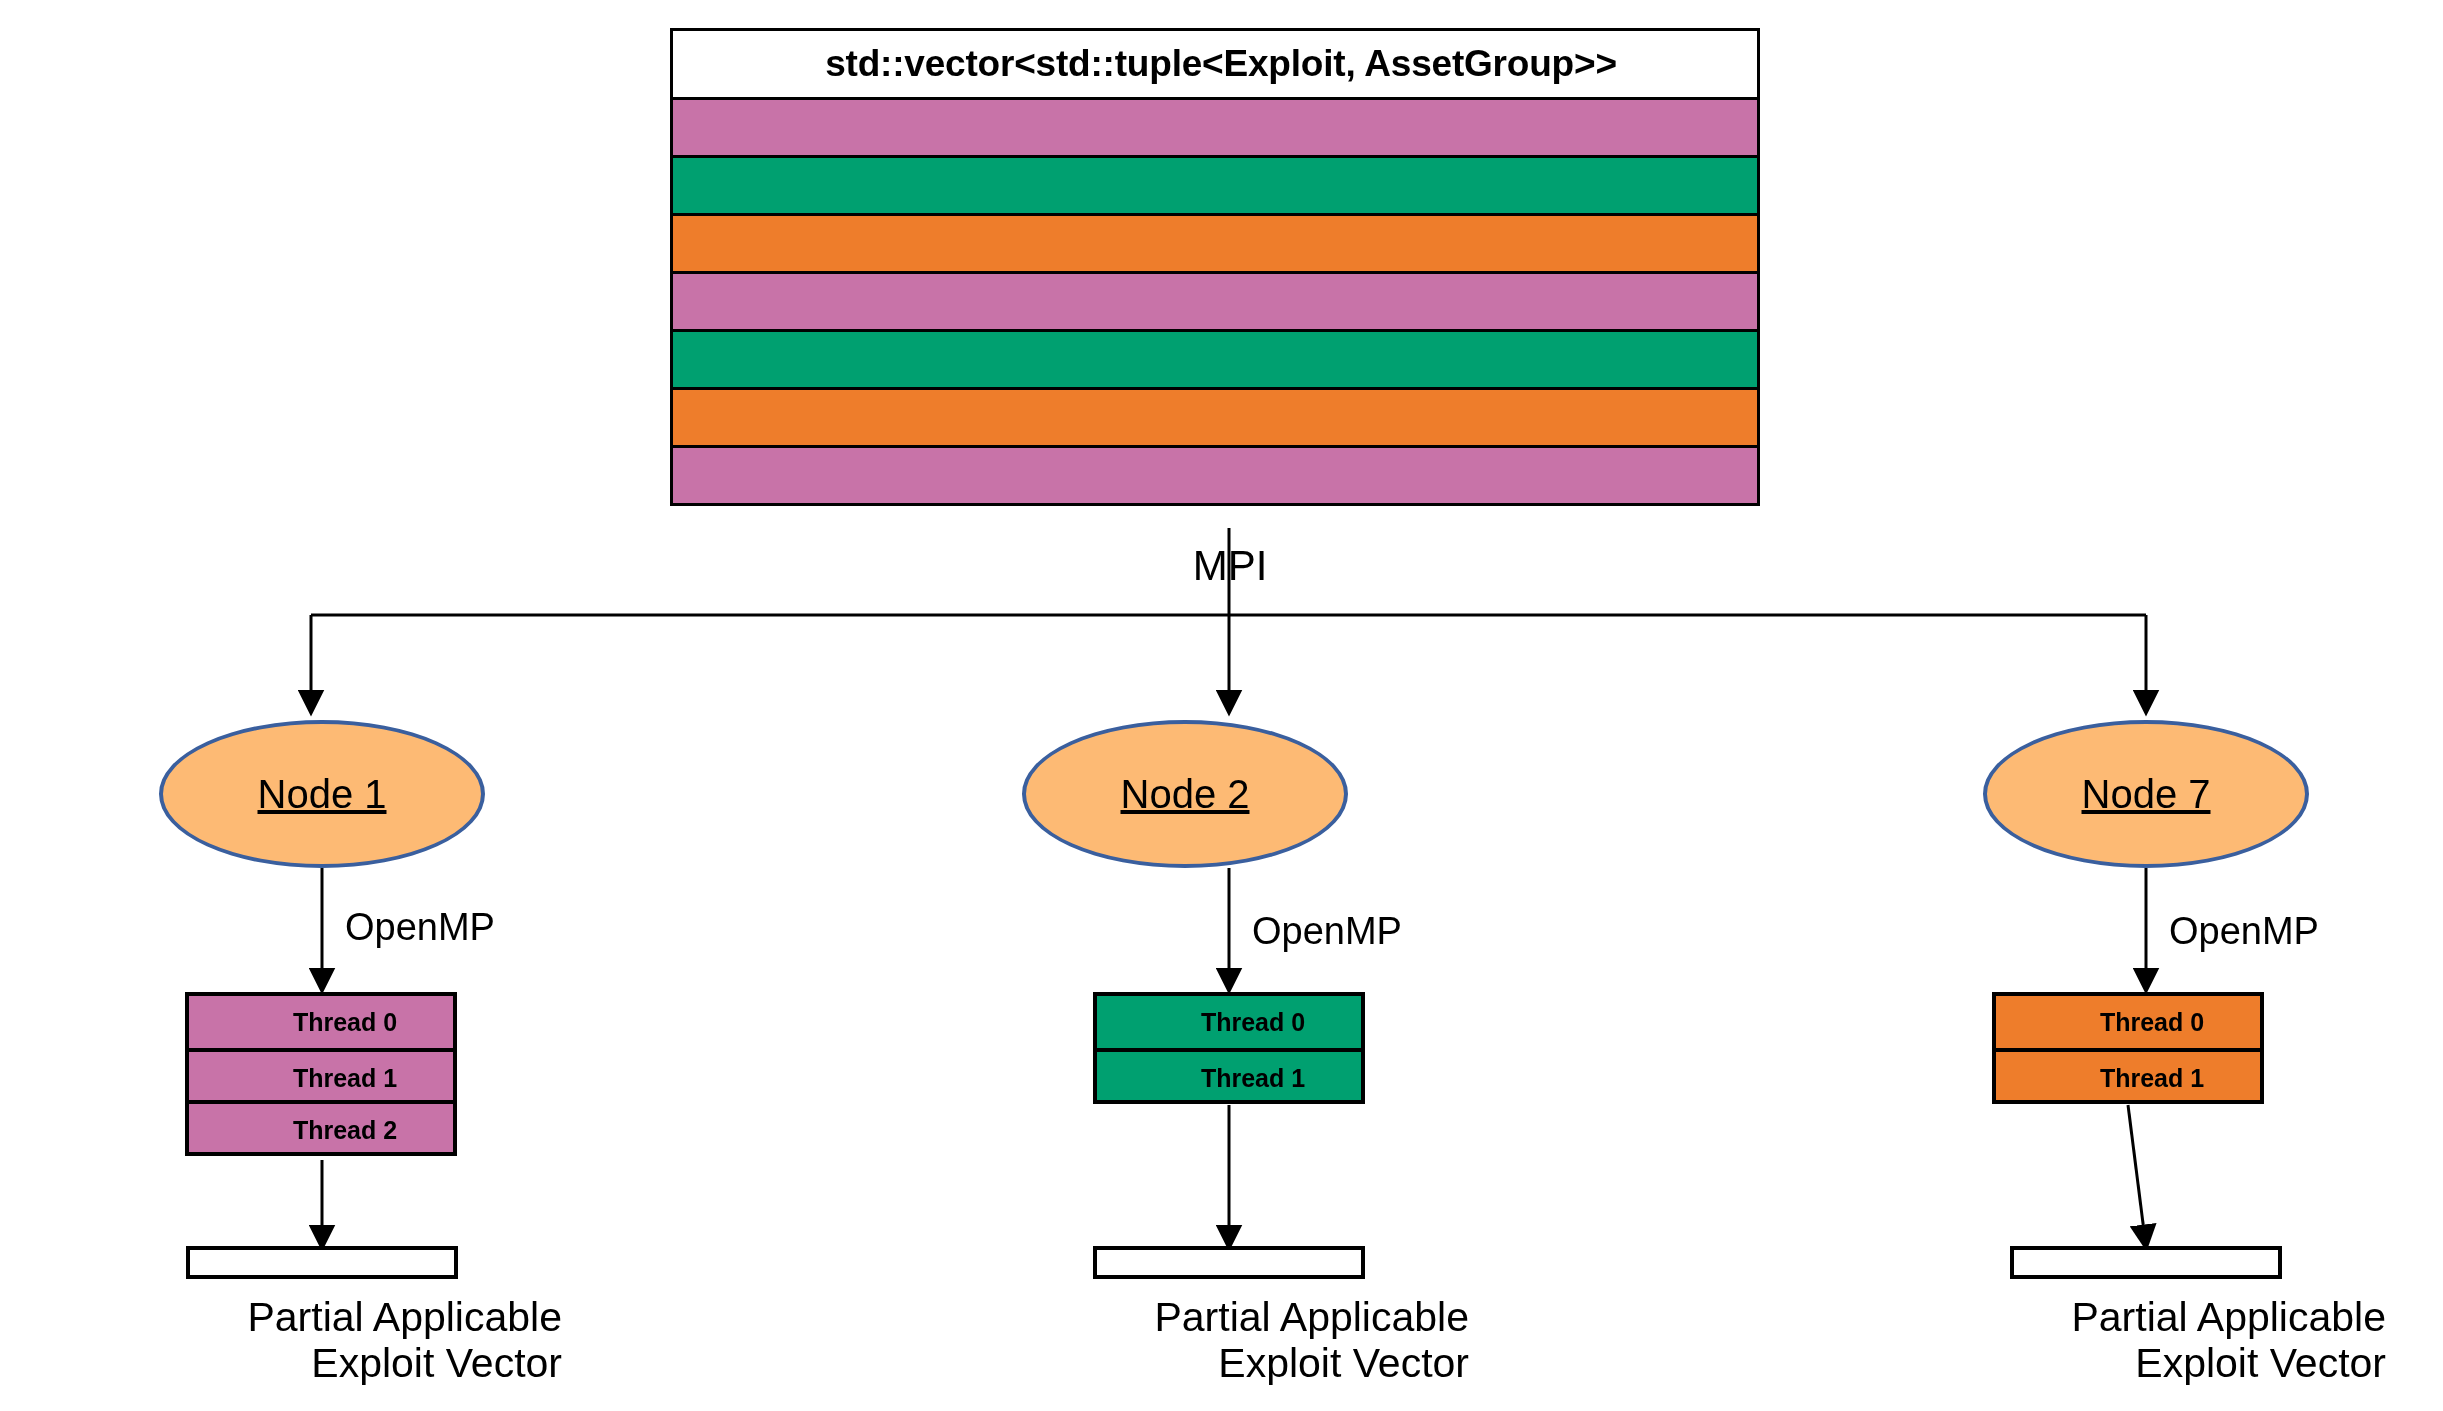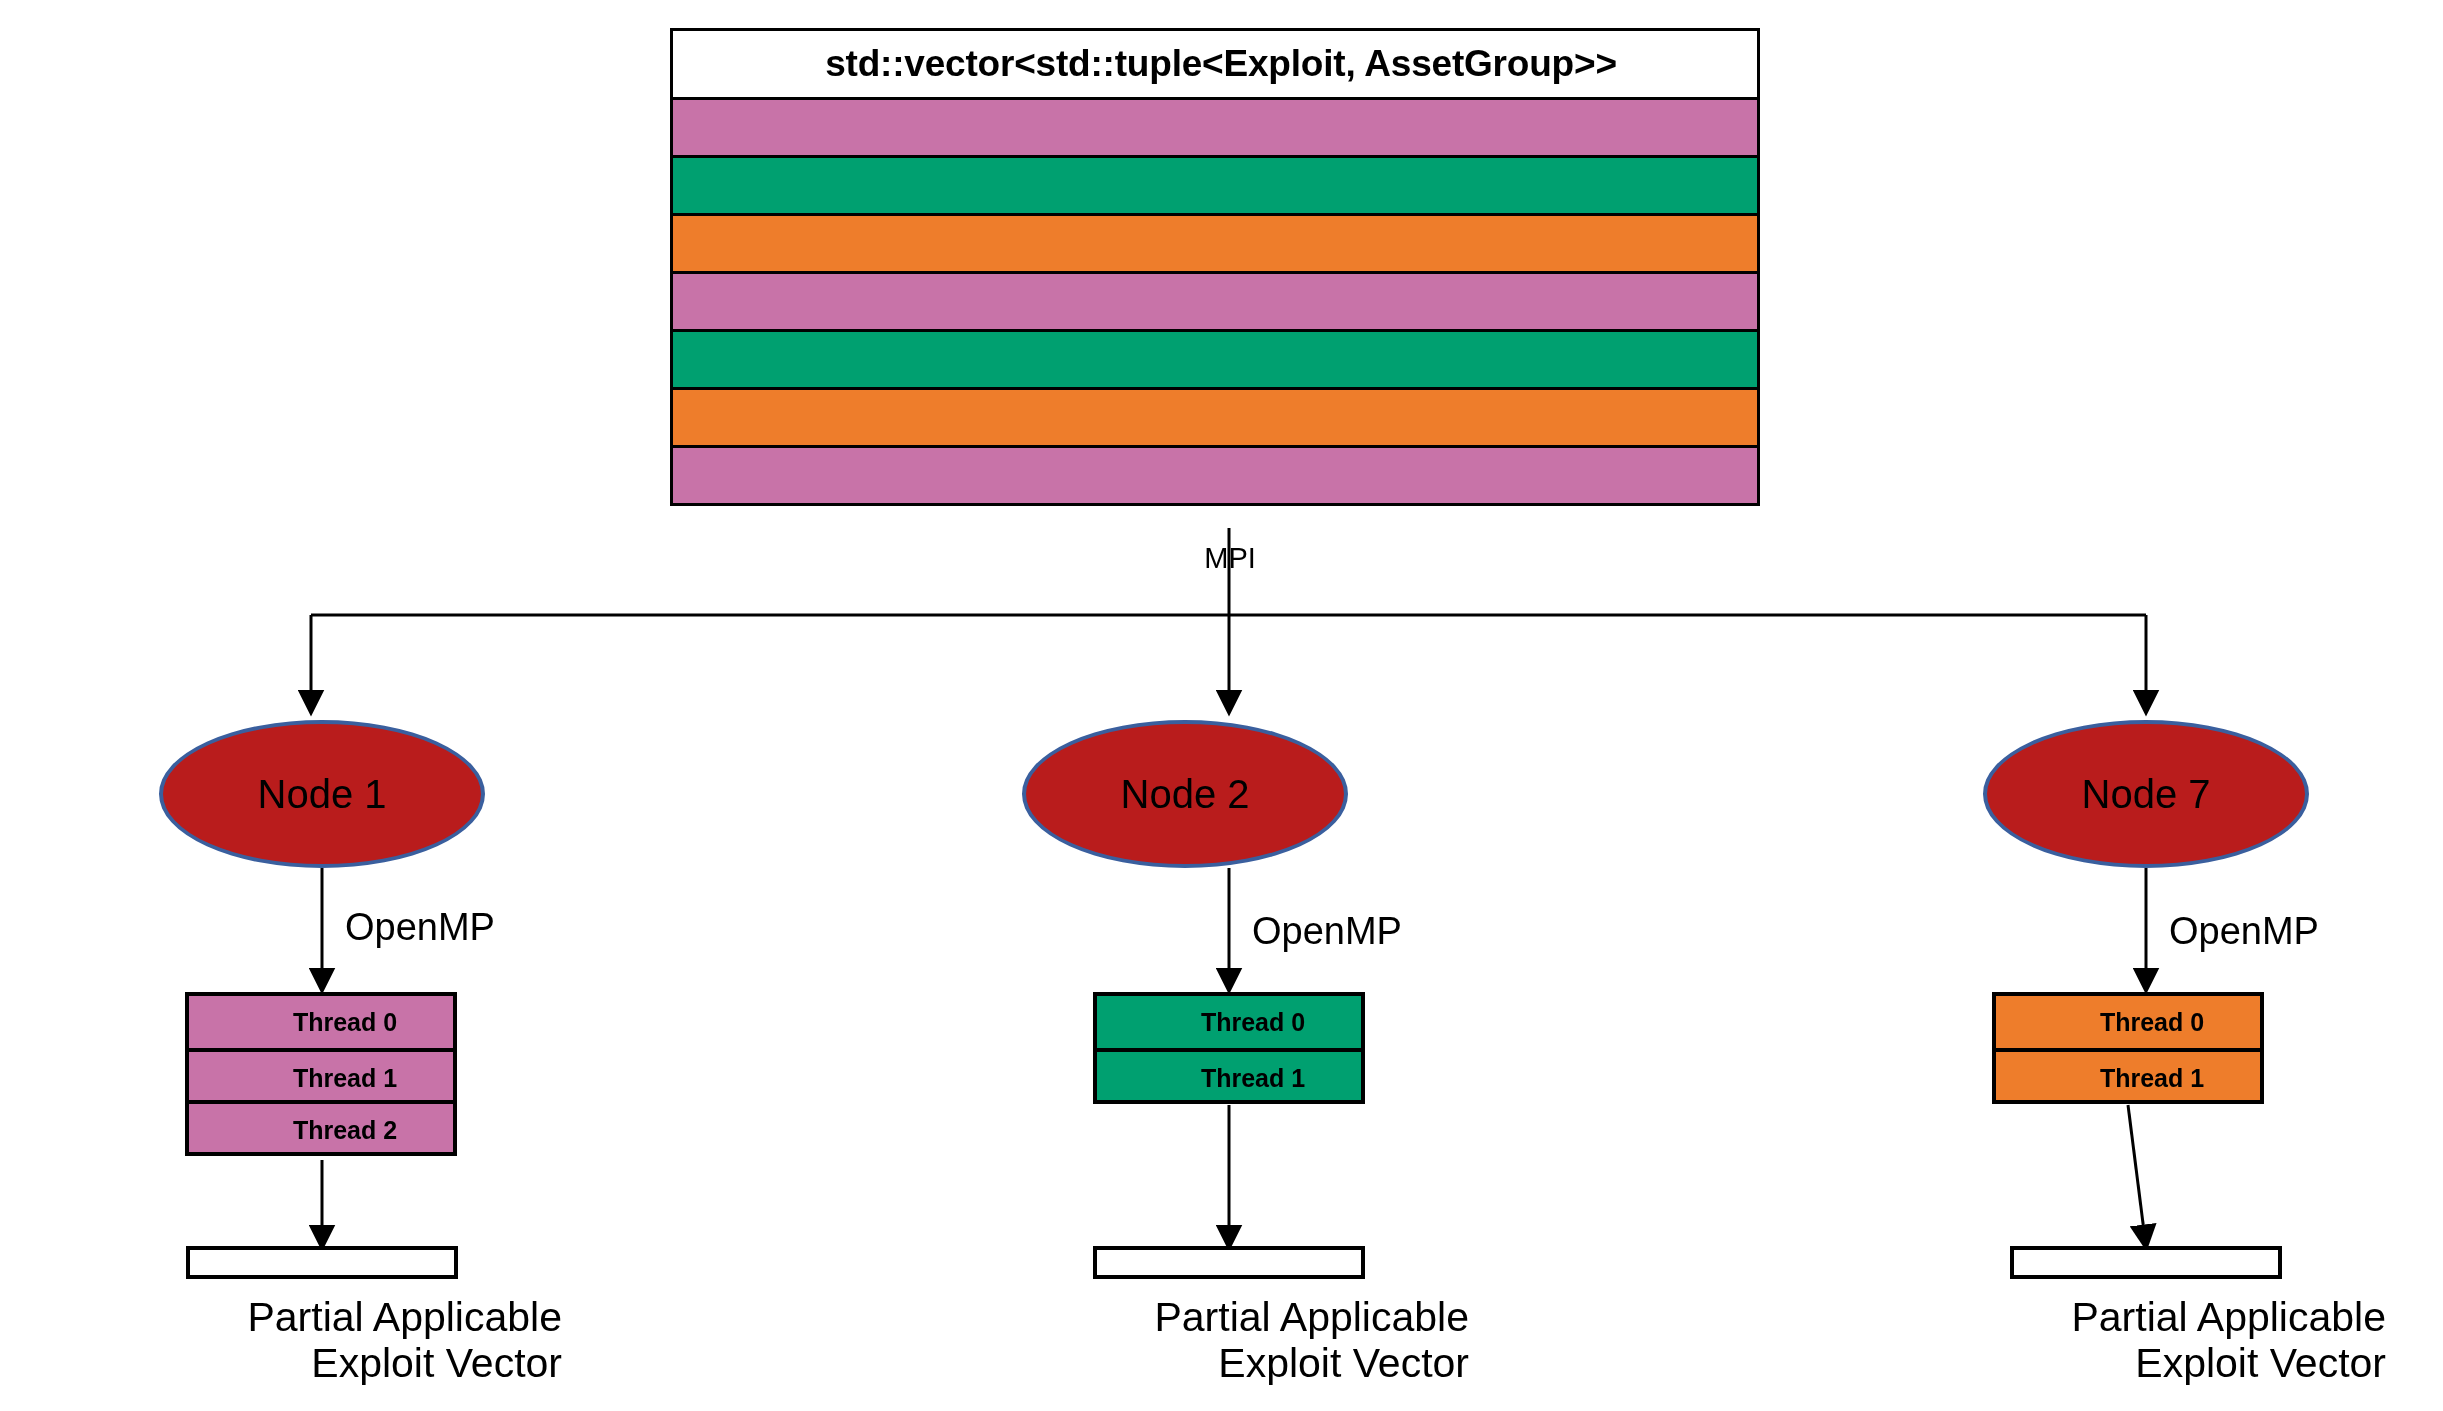--- a/index.html
+++ b/index.html
@@ -47,48 +47,49 @@
     box-sizing: border-box;
   }
 
   
   #mpi-label {
     position: absolute;
     left: 1080px;
     top: 542px;
     width: 300px;
     text-align: center;
-    font-size: 29px;
+    font-size: 42px;
     color: #000000;
   }
 
   
   #connectors {
     position: absolute;
     left: 0;
     top: 0;
     width: 2443px;
     height: 1411px;
     pointer-events: none;
   }
 
   
   .node-ellipse {
     position: absolute;
     width: 326px;
     height: 148px;
     border: 4px solid #3A5F9E;
     border-radius: 50%;
-    background: #b91c1c;
+    background: #fdba74;
     box-sizing: border-box;
     display: flex;
     align-items: center;
     justify-content: center;
     font-size: 40px;
     color: #000000;
+    text-decoration: underline;
   }
 
   
   .openmp-label {
     position: absolute;
     font-size: 38px;
     color: #000000;
     white-space: nowrap;
   }
 

